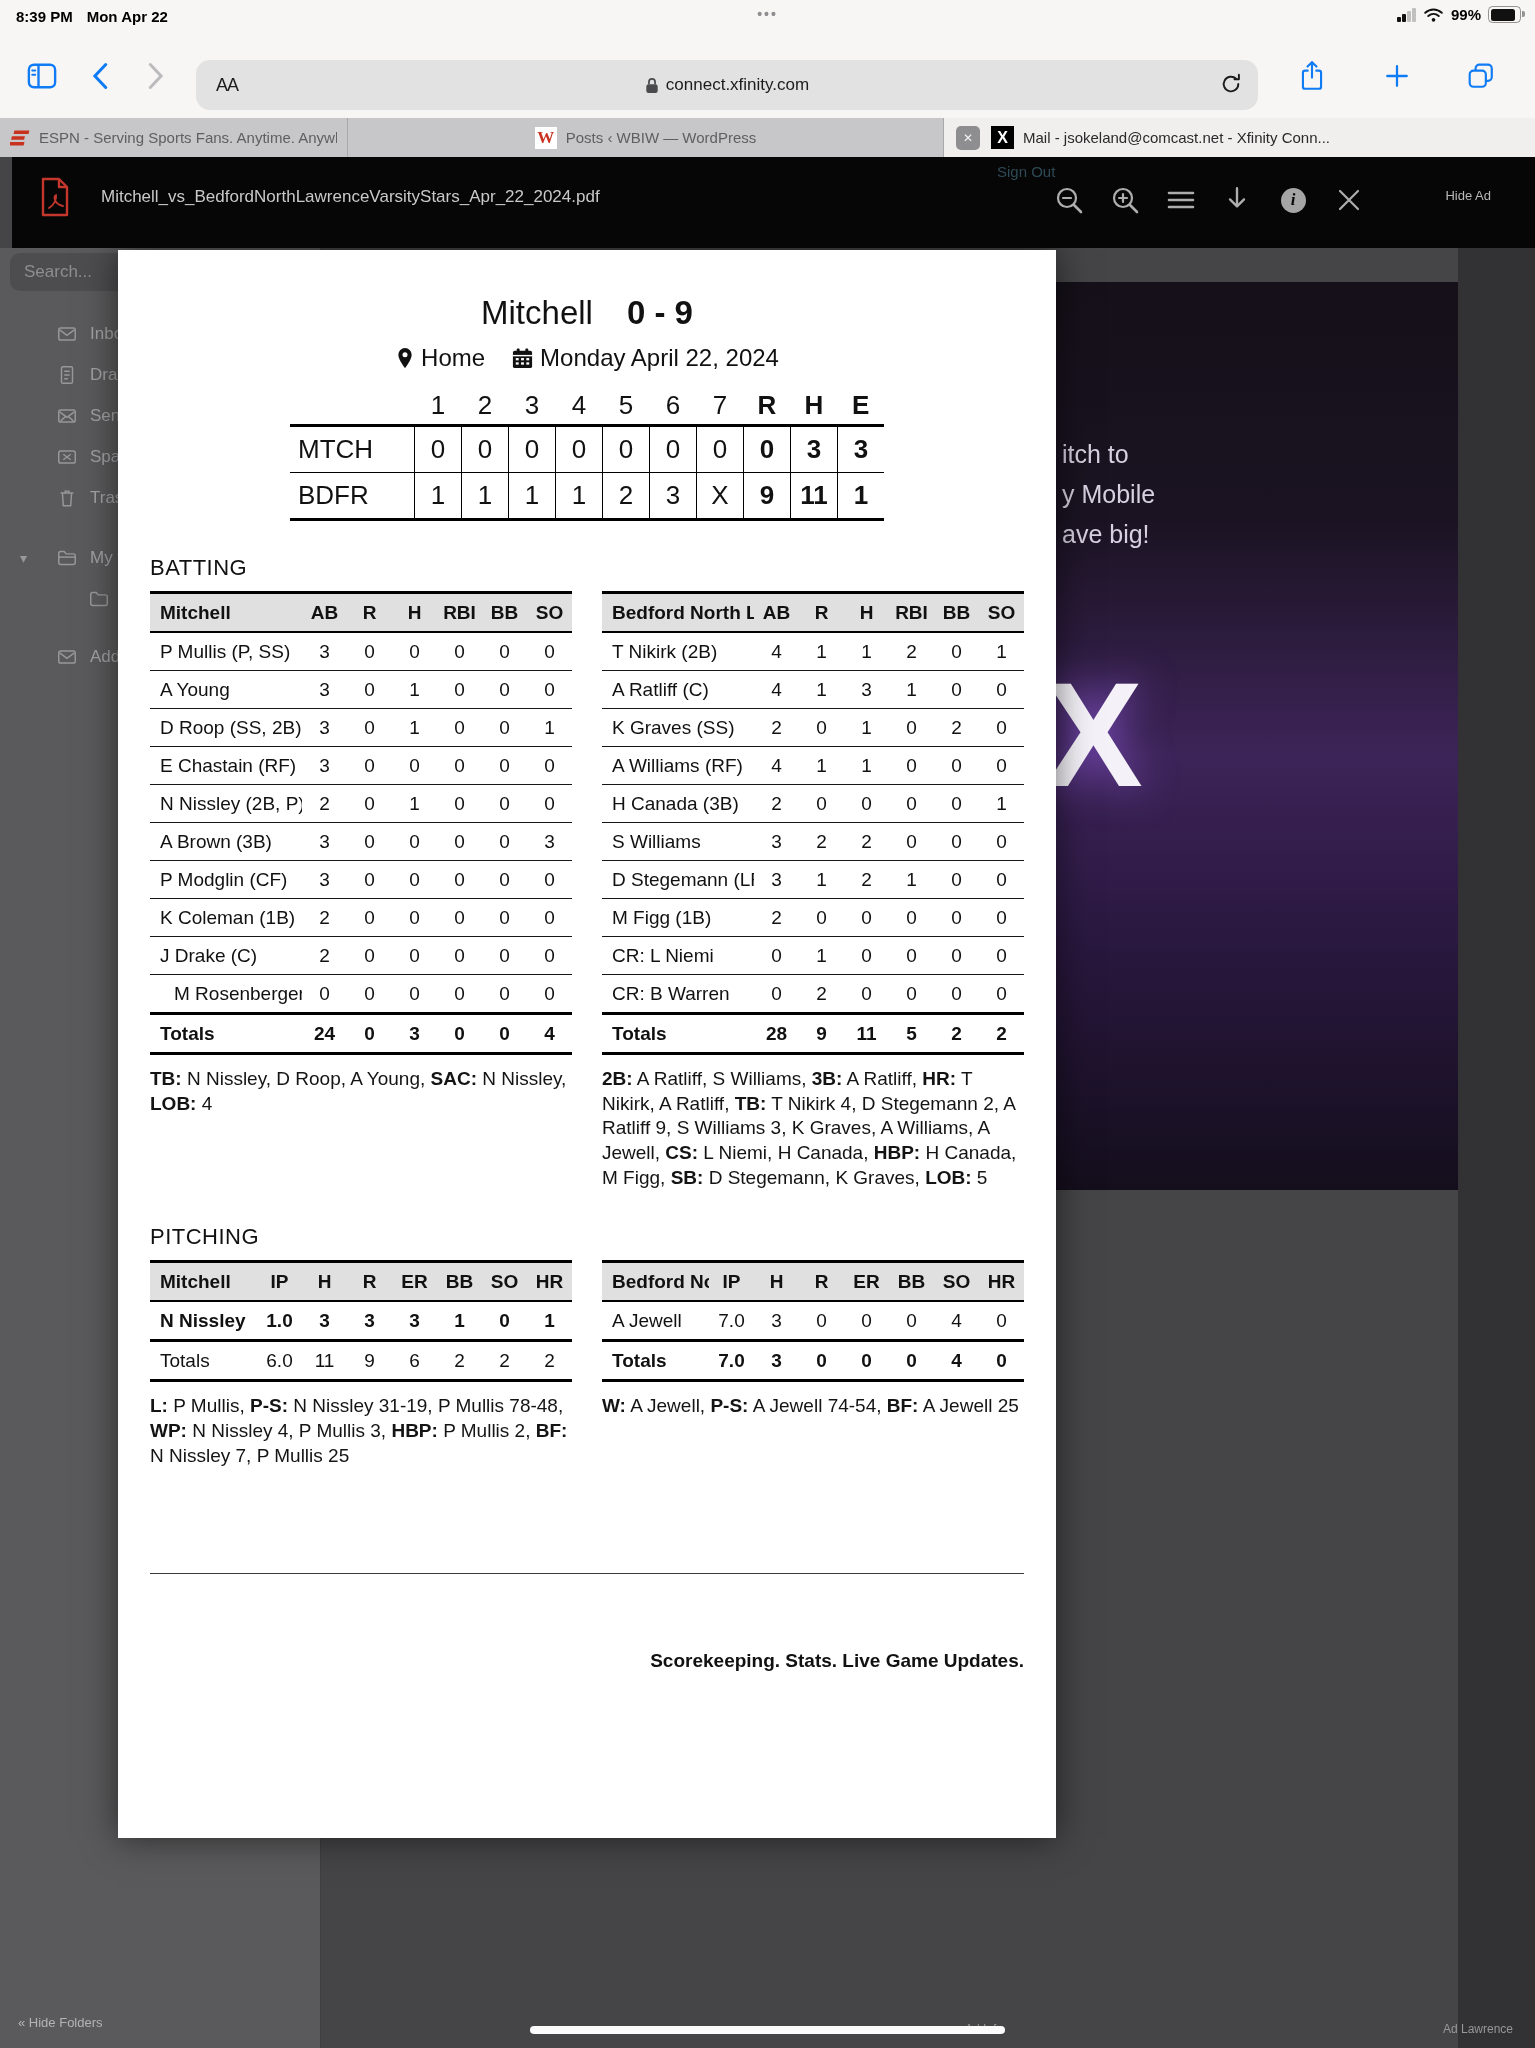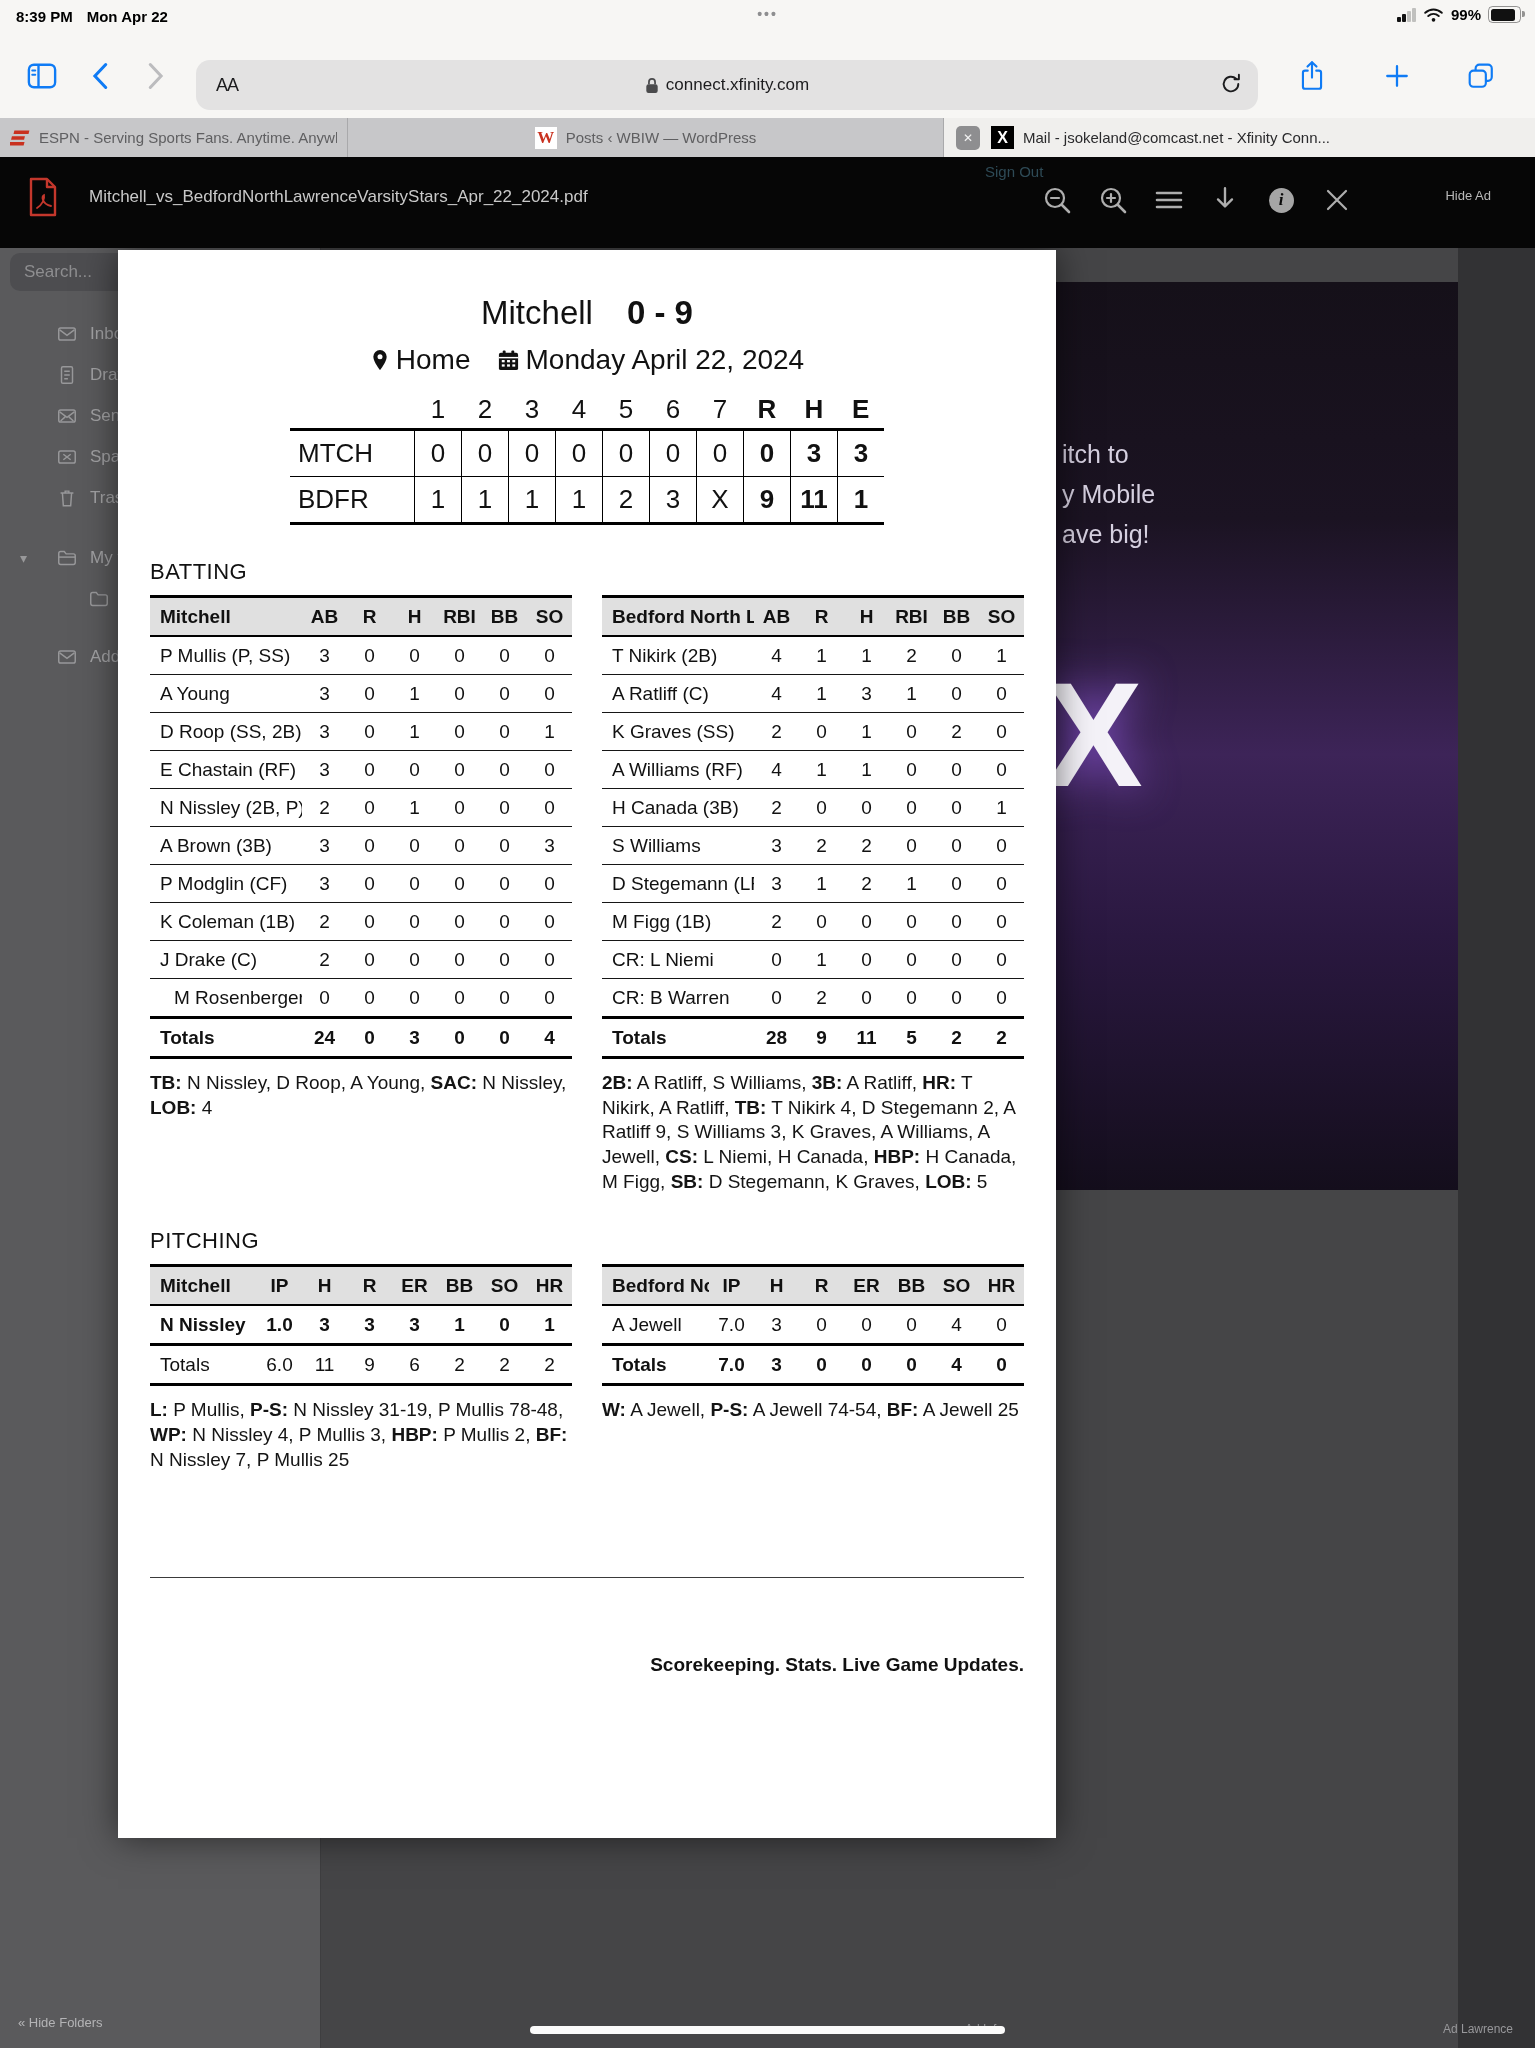--- a/index.html
+++ b/index.html
@@ -42,21 +42,21 @@
   .fav-espn{width:20px;height:20px;display:flex;align-items:center;justify-content:center;}
   .fav-wp{width:22px;height:22px;background:#fff;display:flex;align-items:center;justify-content:center;
     color:#c9311f;font-weight:700;font-size:17px;font-family:"Liberation Serif",serif;}
   .fav-x{width:23px;height:23px;background:#000;display:flex;align-items:center;justify-content:center;
     color:#fff;font-weight:700;font-size:16px;}
   .tab-close{width:24px;height:24px;border-radius:5px;background:#8e8e90;color:#f2f2f2;font-size:12px;
     display:flex;align-items:center;justify-content:center;margin-right:11px;flex:0 0 auto;cursor:pointer;}
   .tab-label{overflow:hidden;text-overflow:clip;}
 
   
-  .pdf-toolbar{position:absolute;top:157px;left:0;right:0;height:91px;background:#060606;z-index:6;}
+  .pdf-toolbar{position:absolute;top:157px;left:12px;right:0;height:91px;background:#060606;z-index:6;}
   .pdf-file{position:absolute;left:27px;top:20px;display:flex;align-items:center;gap:30px;}
   .pdf-file-name{color:#c9c9c9;font-size:17px;}
   .pdf-actions{position:absolute;left:1040px;top:26px;display:flex;gap:22px;align-items:center;}
   .pdf-act{width:34px;height:34px;display:flex;align-items:center;justify-content:center;cursor:pointer;}
   .pdf-act svg{display:block;}
   .info-circle{width:25px;height:25px;border-radius:50%;background:#a5a5a5;color:#0a0a0a;
     font-family:"Liberation Serif",serif;font-weight:700;font-style:italic;font-size:17px;
     display:flex;align-items:center;justify-content:center;}
   .ghost-signout{position:absolute;left:985px;top:6px;font-size:15px;color:#2e4a56;}
   .hide-ad{position:absolute;right:44px;top:31px;font-size:13px;color:#b9b9b9;cursor:pointer;}
@@ -88,21 +88,21 @@
   .scroll-pill{position:absolute;left:530px;bottom:14px;width:475px;height:8px;border-radius:4px;background:#fbfbfb;}
 
   
   .pdf-page{position:absolute;left:118px;top:250px;width:938px;height:1588px;background:#ffffff;z-index:5;
     box-shadow:0 0 34px rgba(0,0,0,.55);color:#111;box-sizing:border-box;padding:0 32px;}
 
   .score-header{display:flex;justify-content:center;align-items:center;gap:34px;margin-top:44px;}
   .team-away{font-size:33px;}
   .big-score{font-size:33px;font-weight:700;}
   .team-home{font-size:33px;line-height:1.26;max-width:390px;}
-  .meta-row{display:flex;justify-content:center;align-items:center;gap:26px;margin-top:12px;font-size:28px;}
+  .meta-row{display:flex;justify-content:center;align-items:center;gap:26px;margin-top:12px;font-size:24px;}
   .meta-item{display:flex;align-items:center;gap:6px;}
 
   .linescore-wrap{display:flex;justify-content:center;margin-top:14px;}
   table.ls{border-collapse:collapse;font-size:26px;table-layout:fixed;}
   .ls th{border:none;font-weight:400;height:38px;width:46px;padding:0;}
   .ls th.ls-team{width:116px;}
   .ls th.ls-sumh{font-weight:700;}
   .ls td{border:1.6px solid #000;height:45px;width:46px;text-align:center;padding:0;}
   .ls tbody tr:first-child td{border-top:3.5px solid #000;}
   .ls tbody tr:last-child td{border-bottom:3.5px solid #000;}

